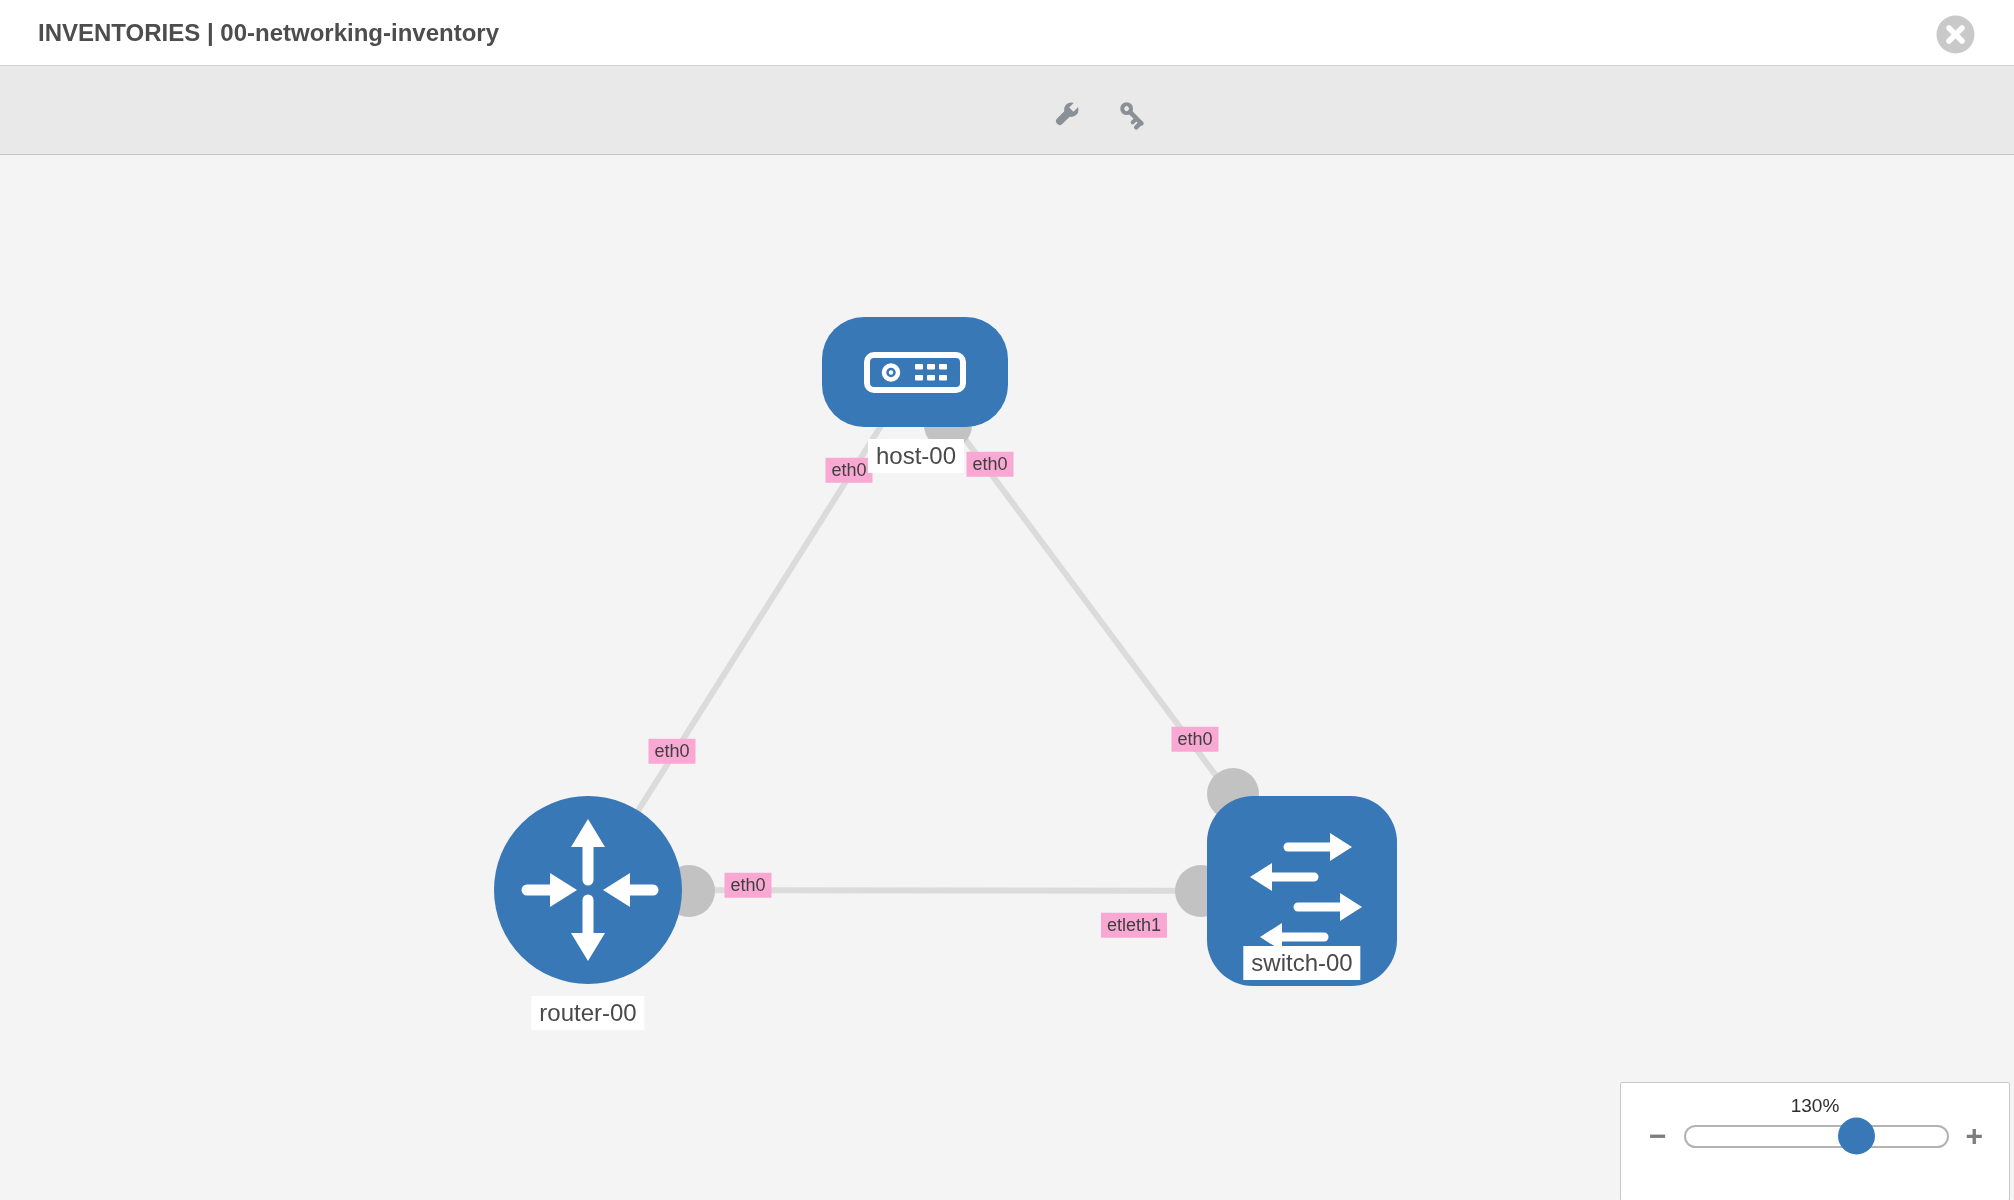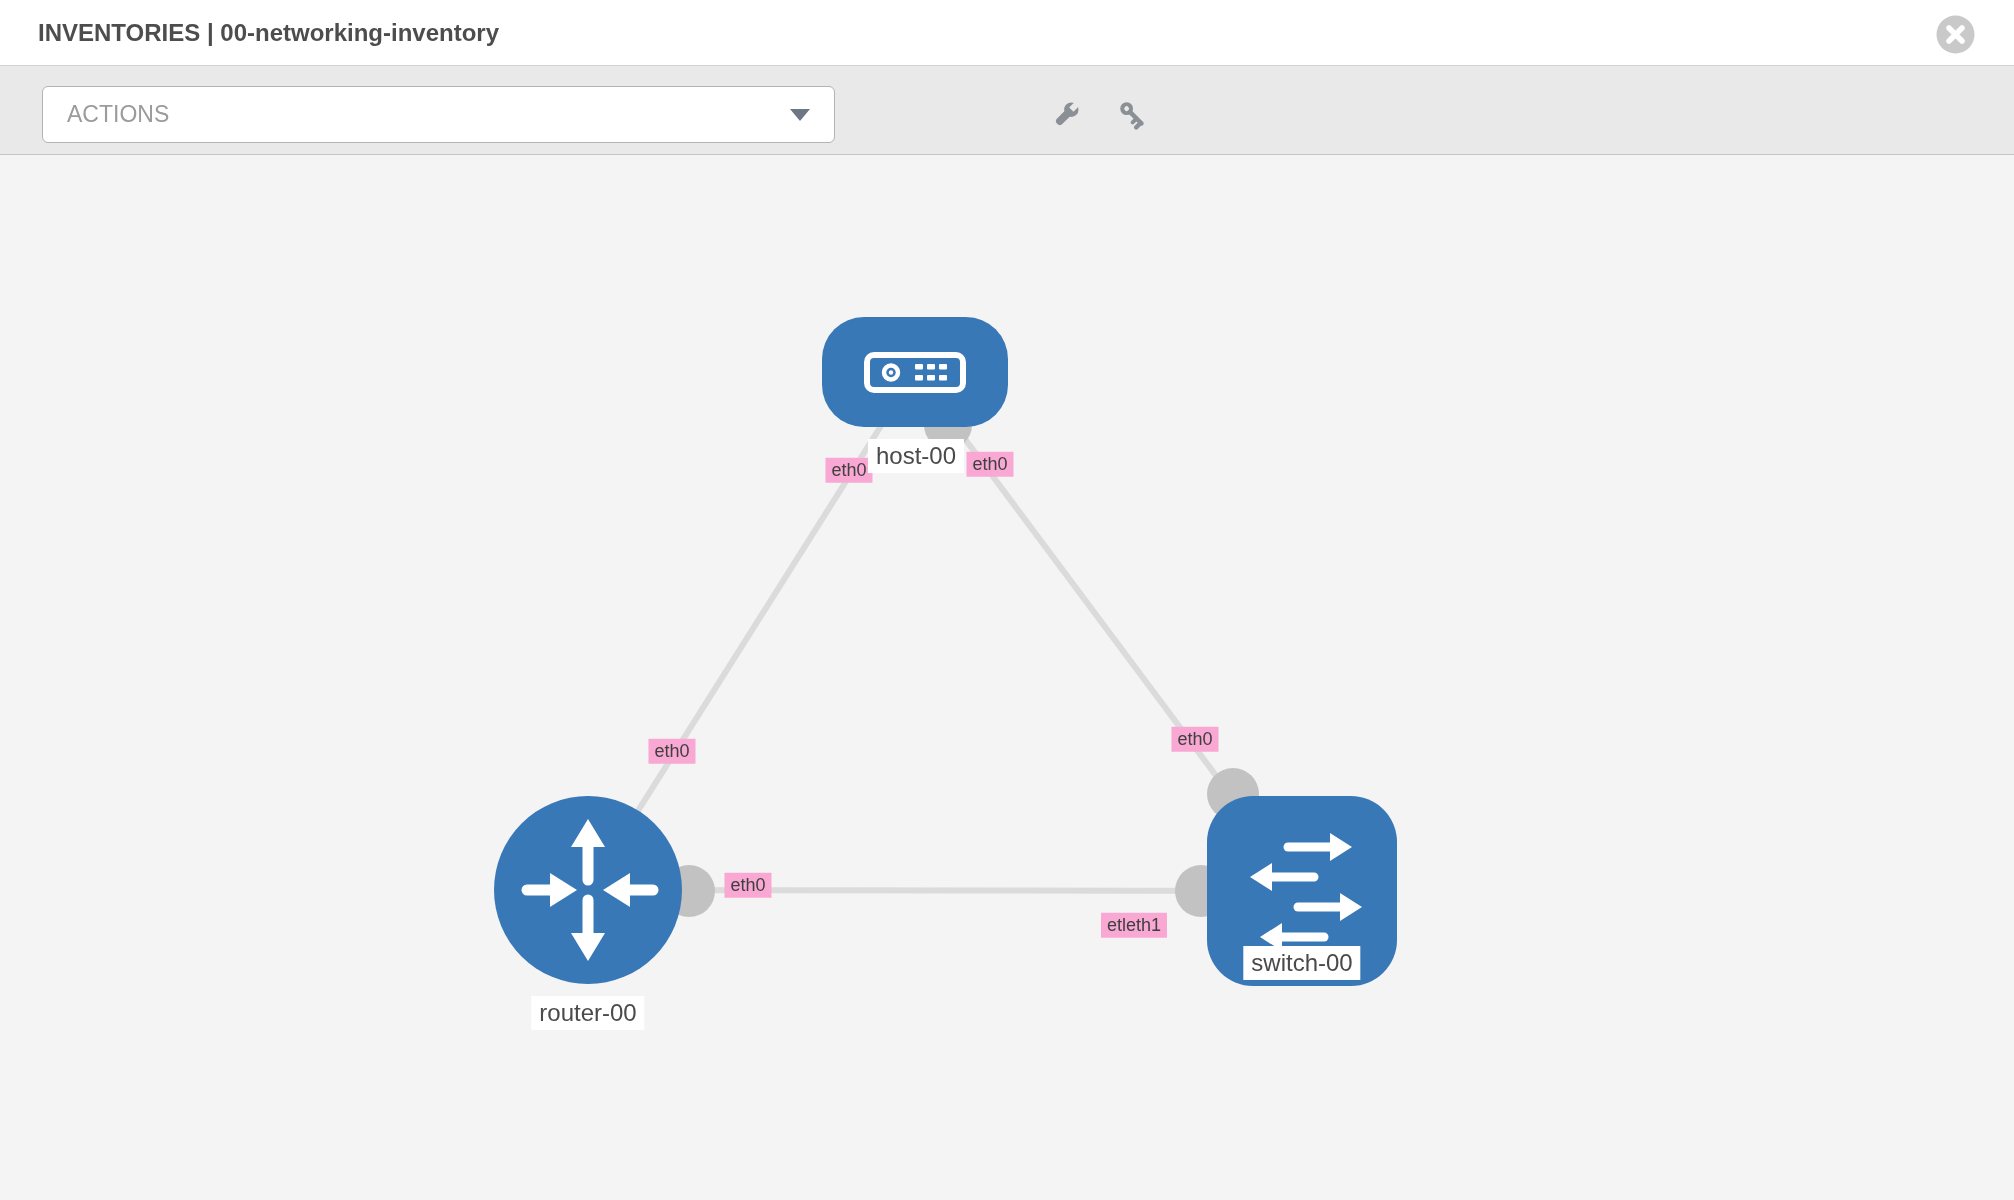--- a/index.html
+++ b/index.html
@@ -57,24 +57,20 @@
   <div class="page-title">INVENTORIES | 00-networking-inventory</div>
   <button class="close-btn">
     <svg width="39" height="39" viewBox="0 0 39 39">
       <circle cx="19.5" cy="19.5" r="19" fill="#c9c9c9"></circle>
       <path d="M13 13 L26 26 M26 13 L13 26" stroke="#ffffff" stroke-width="5.5" stroke-linecap="round"></path>
     </svg>
   </button>
 </div>
 
 <div class="toolbar">
-  <div class="select-box actions-box">
-    <span class="select-label">ACTIONS</span>
-    <span class="caret"></span>
-  </div>
 
   <button class="tool-icon-btn wrench-pos">
     <svg width="32" height="32" viewBox="0 0 32 32">
       <g transform="rotate(45 16 16)">
         <circle cx="16" cy="8.5" r="7.2" fill="#8a9096"></circle>
         <rect x="13" y="0" width="6" height="8.5" fill="#e9e9e9"></rect>
         <rect x="12.2" y="11.5" width="7.6" height="17" rx="3.8" fill="#8a9096"></rect>
       </g>
     </svg>
   </button>
@@ -153,14 +149,24 @@
   <div class="if-label" style="left:990px;  top:309px;">eth0</div>
   <div class="if-label" style="left:672px;  top:596px;">eth0</div>
   <div class="if-label" style="left:1195px; top:584px;">eth0</div>
   <div class="if-label" style="left:748px;  top:730px;">eth0</div>
   <div class="if-label" style="left:1134px; top:730px;margin-top:40px;">etleth1</div>
 
   <div class="node-label" style="left:916px;  top:301px;">host-00</div>
   <div class="node-label" style="left:588px;  top:858px;">router-00</div>
   <div class="node-label" style="left:1302px; top:808px;">switch-00</div>
 
+  <div class="zoom-panel">
+    <div class="zoom-value">130%</div>
+    <div class="zoom-row">
+      <button class="zoom-step">−</button>
+      <div class="zoom-track">
+        <div class="zoom-thumb"></div>
+      </div>
+      <button class="zoom-step">+</button>
+    </div>
+  </div>
 
 </div>
 
 </body></html>

